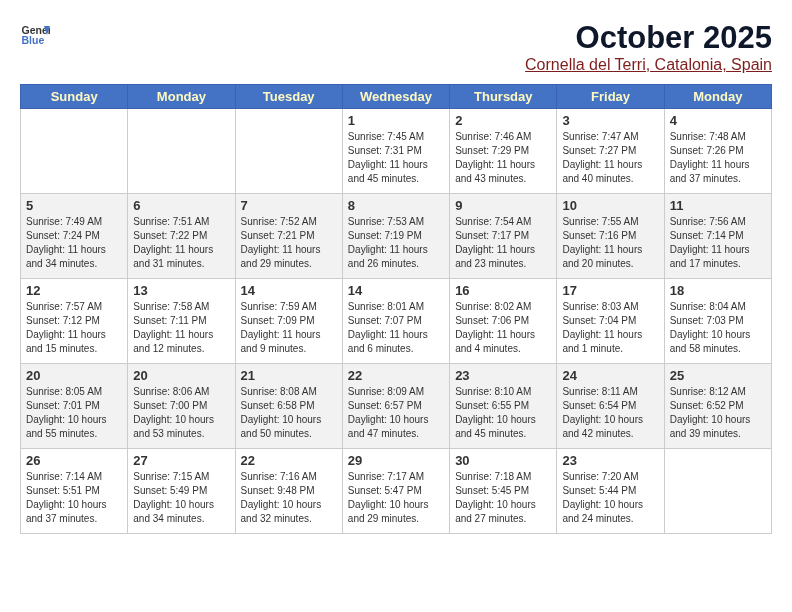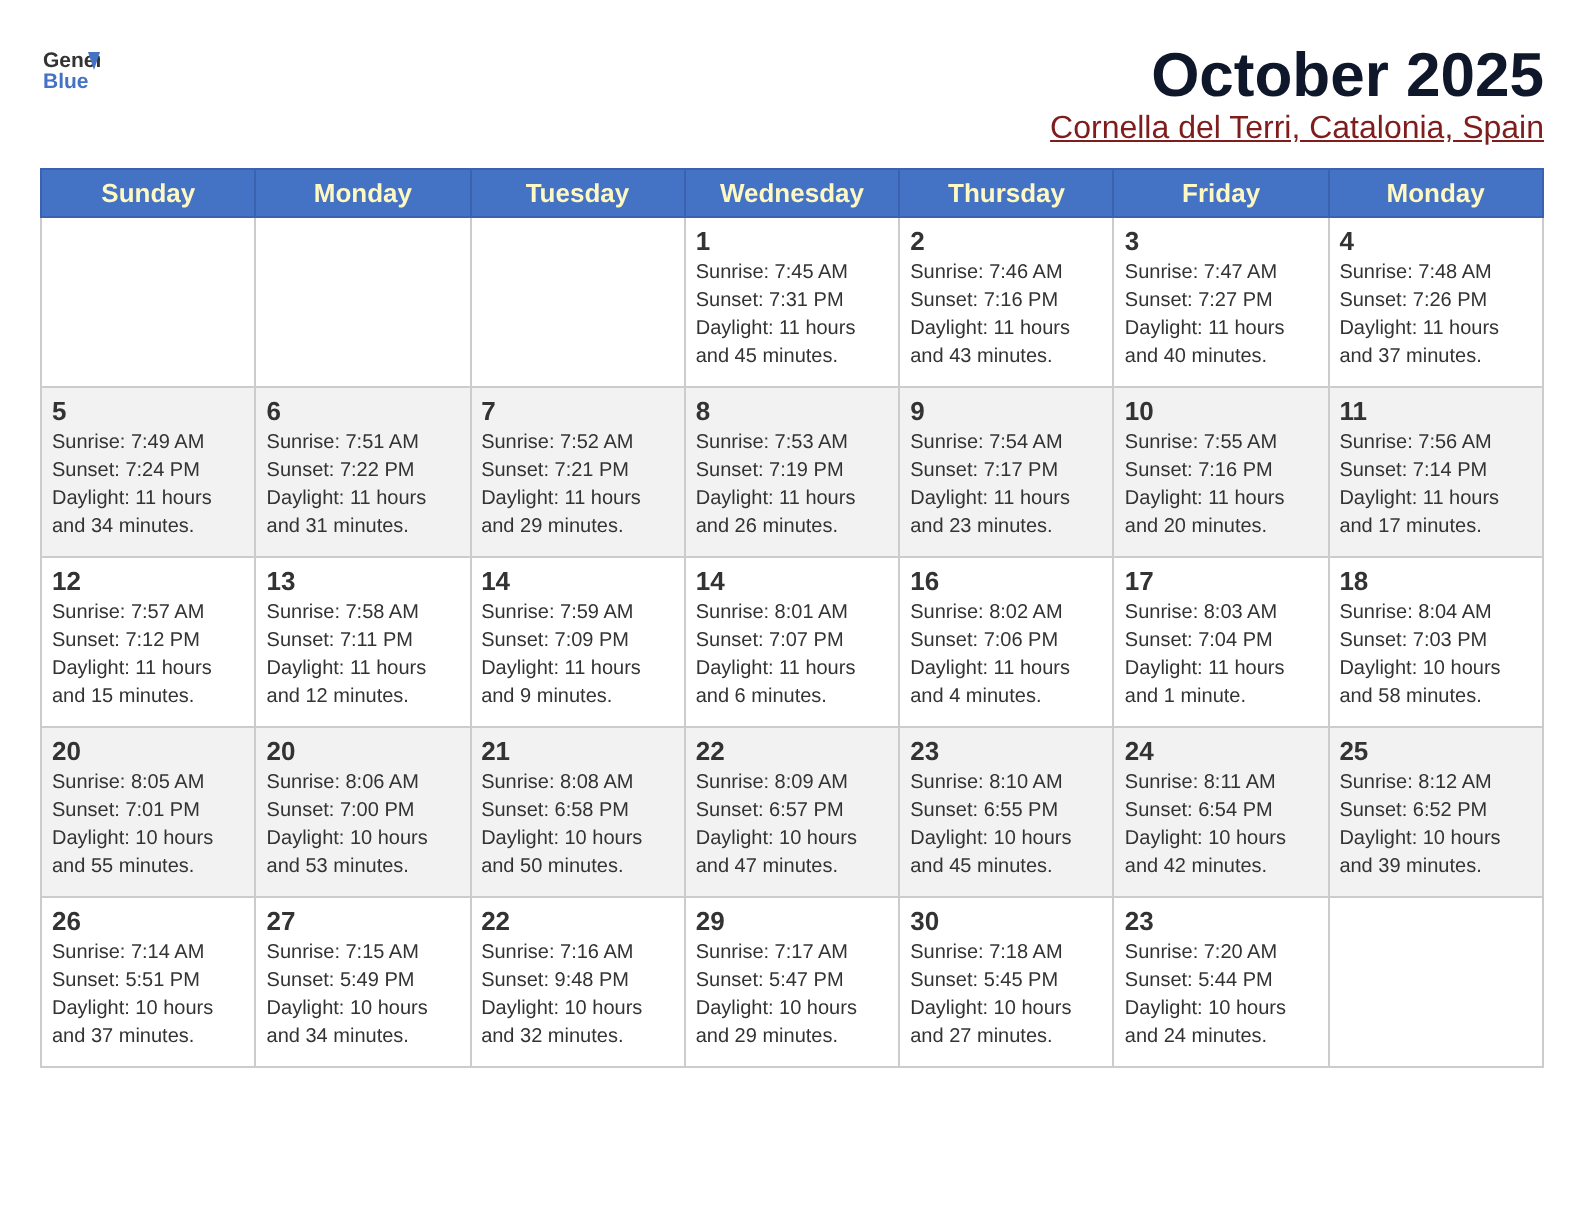--- a/index.html
+++ b/index.html
@@ -119,21 +119,21 @@
         <td class="empty-cell"></td>
         <td>
           <span class="day-number">1</span>
           <div class="day-info">Sunrise: 7:45 AM
 Sunset: 7:31 PM
 Daylight: 11 hours and 45 minutes.</div>
         </td>
         <td>
           <span class="day-number">2</span>
           <div class="day-info">Sunrise: 7:46 AM
-Sunset: 7:16 PM
+Sunset: 7:29 PM
 Daylight: 11 hours and 43 minutes.</div>
         </td>
         <td>
           <span class="day-number">3</span>
           <div class="day-info">Sunrise: 7:47 AM
 Sunset: 7:27 PM
 Daylight: 11 hours and 40 minutes.</div>
         </td>
         <td>
           <span class="day-number">4</span>

